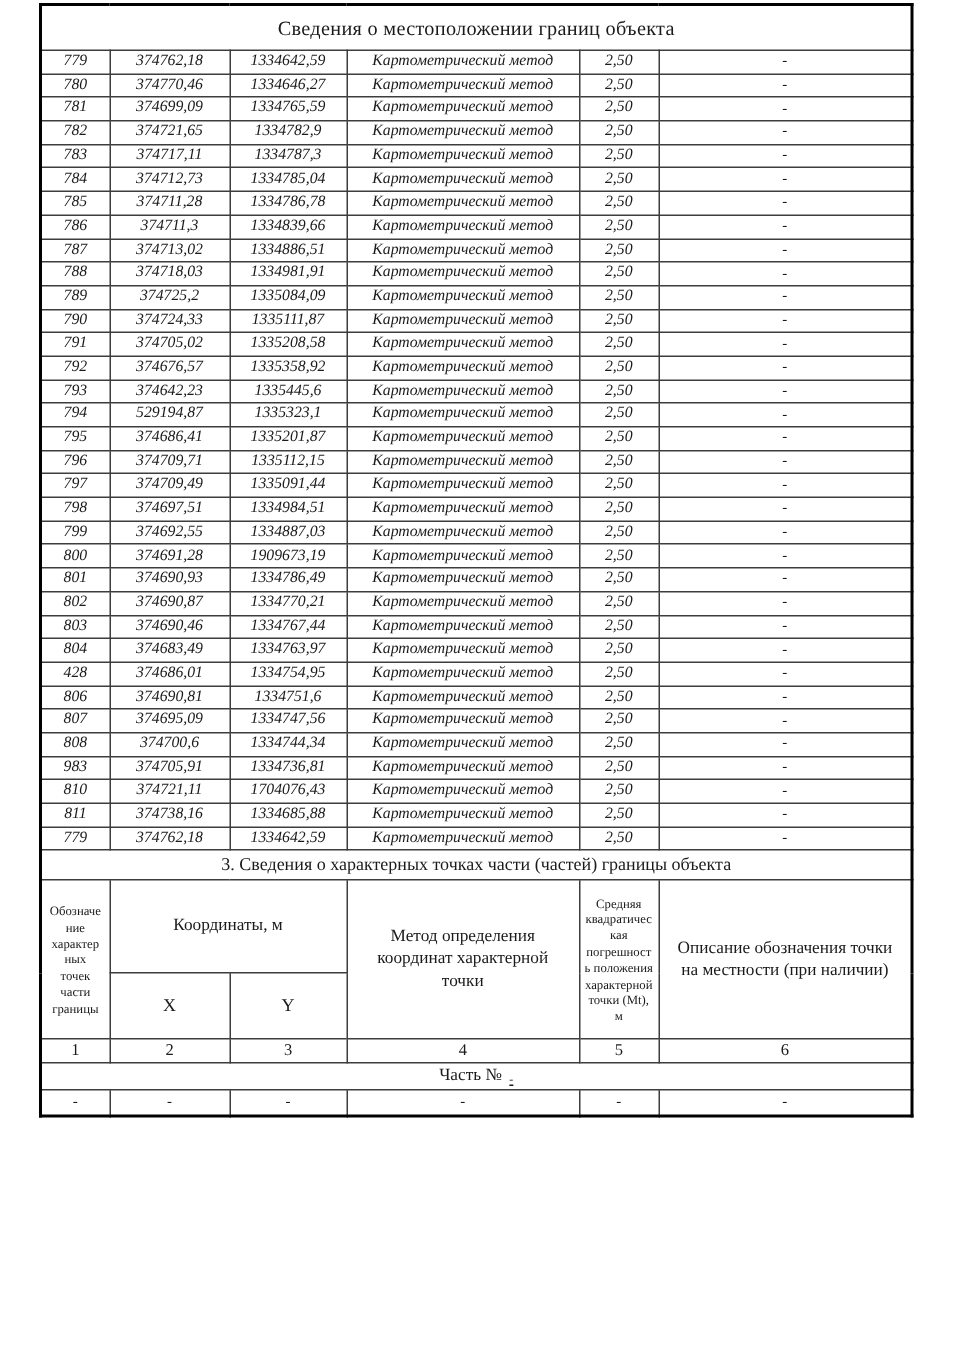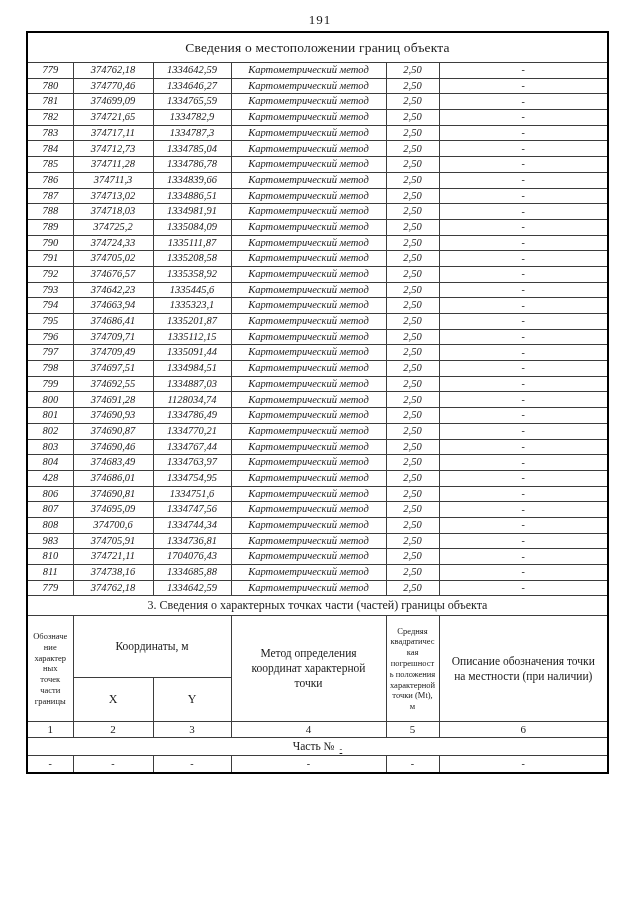--- a/index.html
+++ b/index.html
@@ -87,21 +87,20 @@
     vertical-align: -2px;
     margin-left: 5px;
   }
   tr.dash-row { height: 17px; }
   tr.dash-row td { font-size: 10px; line-height: 1; }
 </style>
 </head>
 <body>
 
 <div class="page">
-  <div class="page-number">191</div>
 
   <table class="doc">
     <colgroup>
       <col style="width:46px">
       <col style="width:80px">
       <col style="width:78px">
       <col style="width:155px">
       <col style="width:53px">
       <col style="width:169px">
     </colgroup>
@@ -228,21 +227,21 @@
         <tr class="data-row">
           <td class="c-num">793</td>
           <td class="c-x">374642,23</td>
           <td class="c-y">1335445,6</td>
           <td class="c-method">Картометрический метод</td>
           <td class="c-mt">2,50</td>
           <td class="c-mark">-</td>
         </tr>
         <tr class="data-row">
           <td class="c-num">794</td>
-          <td class="c-x">374663,94</td>
+          <td class="c-x">529194,87</td>
           <td class="c-y">1335323,1</td>
           <td class="c-method">Картометрический метод</td>
           <td class="c-mt">2,50</td>
           <td class="c-mark">-</td>
         </tr>
         <tr class="data-row">
           <td class="c-num">795</td>
           <td class="c-x">374686,41</td>
           <td class="c-y">1335201,87</td>
           <td class="c-method">Картометрический метод</td>
@@ -277,21 +276,21 @@
           <td class="c-num">799</td>
           <td class="c-x">374692,55</td>
           <td class="c-y">1334887,03</td>
           <td class="c-method">Картометрический метод</td>
           <td class="c-mt">2,50</td>
           <td class="c-mark">-</td>
         </tr>
         <tr class="data-row">
           <td class="c-num">800</td>
           <td class="c-x">374691,28</td>
-          <td class="c-y">1128034,74</td>
+          <td class="c-y">1909673,19</td>
           <td class="c-method">Картометрический метод</td>
           <td class="c-mt">2,50</td>
           <td class="c-mark">-</td>
         </tr>
         <tr class="data-row">
           <td class="c-num">801</td>
           <td class="c-x">374690,93</td>
           <td class="c-y">1334786,49</td>
           <td class="c-method">Картометрический метод</td>
           <td class="c-mt">2,50</td>

